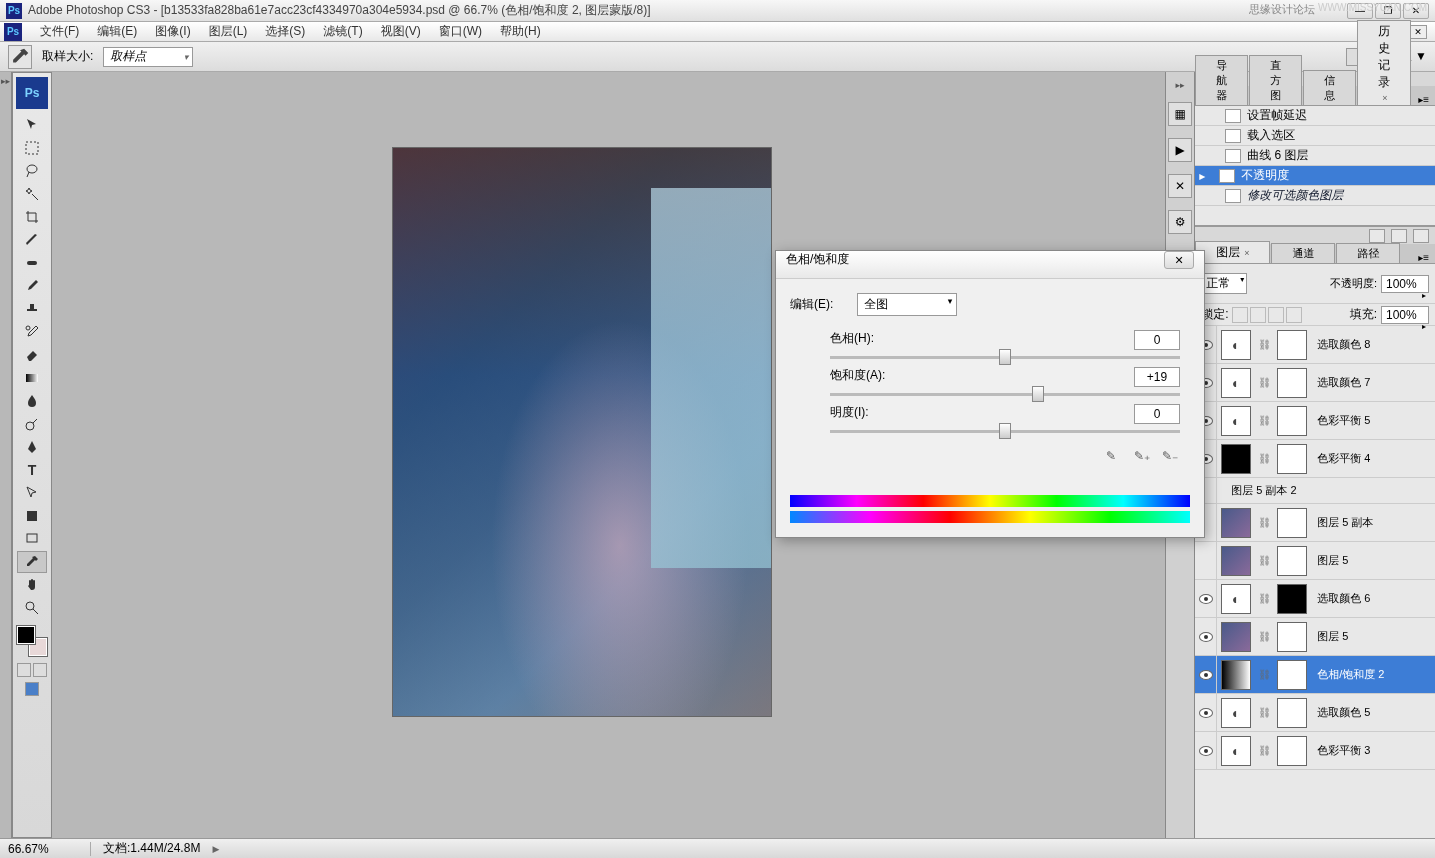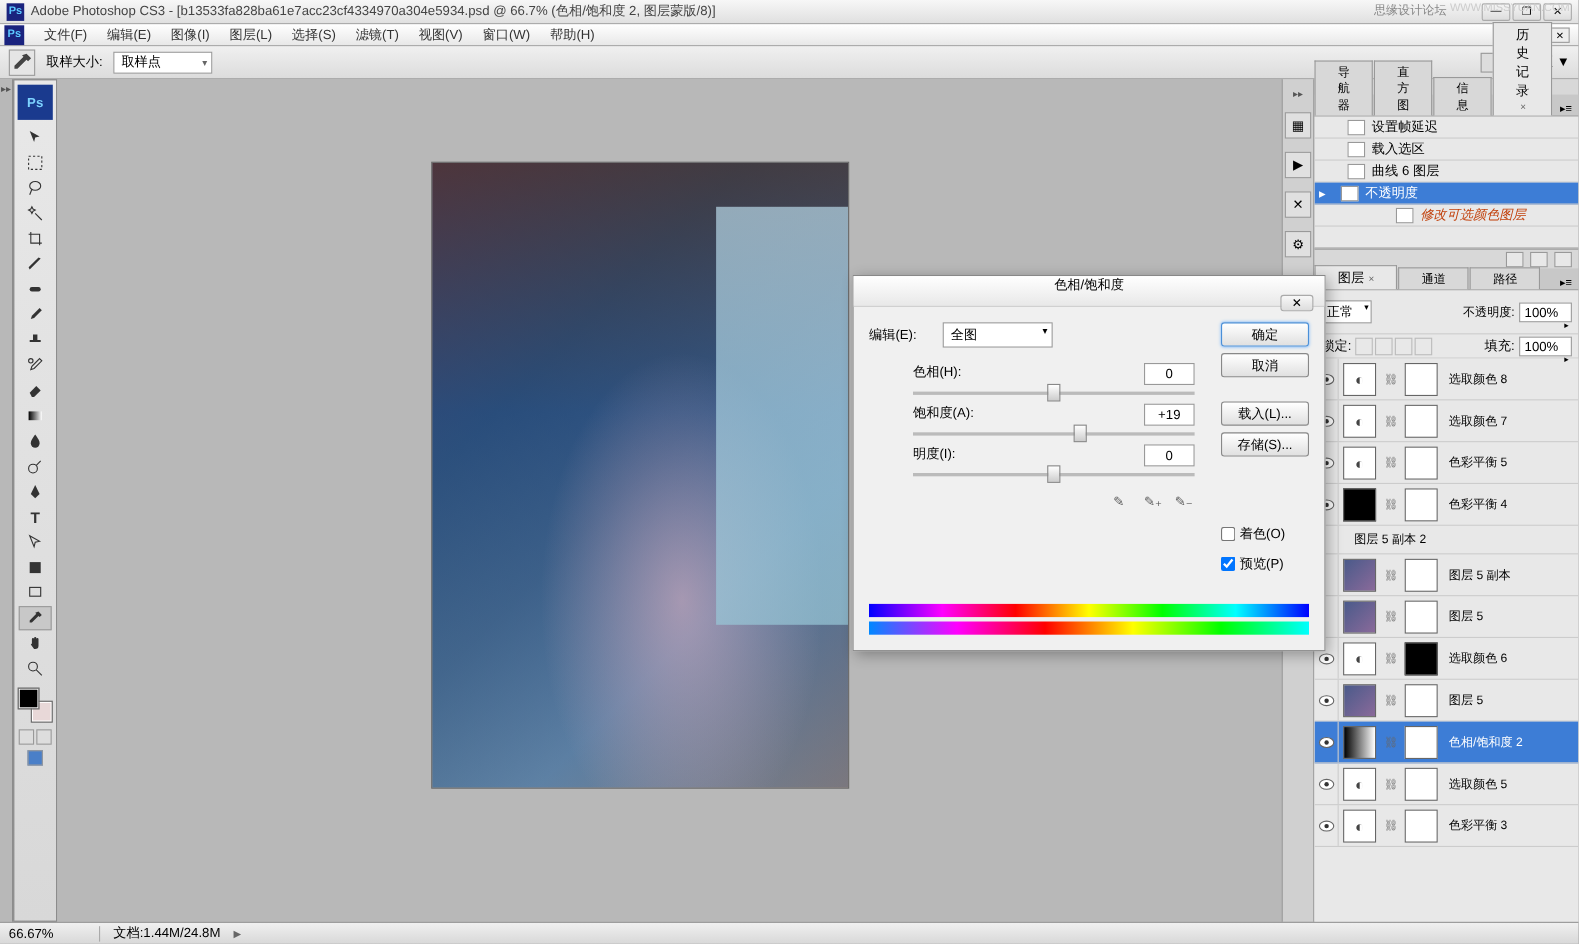--- a/index.html
+++ b/index.html
@@ -17,21 +17,21 @@
 
 .menubar { height: 20px; background: linear-gradient(#fff,#e8e8e8); display: flex; align-items: center; padding: 0 4px; border-bottom: 1px solid #aaa; gap: 2px; }
 .menubar .ps-icon { width: 18px; height: 18px; background: #1a237e; color: #5cc8ff; display: flex; align-items: center; justify-content: center; font-weight: bold; font-size: 10px; margin-right: 8px; }
 .menu-item { padding: 2px 8px; color: #333; cursor: pointer; }
 .doc-controls { margin-left: auto; display: flex; gap: 4px; margin-right: 4px; }
 .doc-btn { width: 18px; height: 14px; border: 1px solid #999; background: #eee; font-size: 9px; display: flex; align-items: center; justify-content: center; cursor: pointer; }
 
 
 .optionsbar { height: 30px; background: linear-gradient(#f0f0f0,#dcdcdc); border-bottom: 1px solid #aaa; display: flex; align-items: center; padding: 0 8px; gap: 10px; }
 .tool-preset { width: 24px; height: 24px; border: 1px solid #999; background: #e5e5e5; display: flex; align-items: center; justify-content: center; }
-.opt-dropdown { height: 20px; border: 1px solid #999; background: #fff; padding: 0 20px 0 6px; display: flex; align-items: center; position: relative; min-width: 90px; }
+.opt-dropdown { height: 20px; border: 1px solid #999; background: #fff; padding: 0 20px 0 6px; display: flex; align-items: center; position: relative; min-width: 90px; font-style: italic; }
 .opt-dropdown::after { content: "▾"; position: absolute; right: 4px; font-size: 9px; color: #666; }
 .work-area { margin-left: auto; display: flex; align-items: flex-start; gap: 8px; }
 .dock-icon { width: 22px; height: 18px; background: #ddd; border: 1px solid #999; }
 
 
 .main { display: flex; height: calc(100% - 72px - 20px); }
 .left-edge { width: 12px; background: #b8b8b8; border-right: 1px solid #888; display: flex; align-items: flex-start; justify-content: center; padding-top: 4px; }
 .left-edge span { font-size: 9px; color: #555; }
 
 
@@ -65,21 +65,21 @@
 .panel-tabs { display: flex; height: 20px; background: #c8c8c8; border-bottom: 1px solid #999; align-items: flex-end; }
 .panel-tab { padding: 2px 20px; background: #d8d8d8; border: 1px solid #999; border-bottom: none; margin-right: 1px; font-size: 11px; cursor: pointer; }
 .panel-tab.active { background: #e8e8e8; }
 .panel-tab .close-x { margin-left: 4px; font-size: 9px; color: #666; }
 .panel-menu { margin-left: auto; padding: 0 6px; cursor: pointer; font-size: 10px; }
 
 
 .history-panel { height: 120px; background: #e8e8e8; overflow-y: auto; border-bottom: 1px solid #999; }
 .history-item { display: flex; align-items: center; height: 20px; padding: 0 4px; border-bottom: 1px solid #ccc; gap: 6px; cursor: pointer; }
 .history-item.selected { background: #3d7dd6; color: #fff; }
-.history-item.dimmed { color: #c2410c; font-style: italic; justify-content: center; }
+.history-item.dimmed { color: #0f172a; font-style: italic; }
 .hist-icon { width: 16px; height: 14px; background: #fff; border: 1px solid #999; flex-shrink: 0; }
 .history-footer { height: 18px; background: #d8d8d8; border-top: 1px solid #999; display: flex; justify-content: flex-end; gap: 6px; padding: 0 6px; align-items: center; }
 .footer-icon { width: 16px; height: 14px; border: 1px solid #999; background: #e8e8e8; cursor: pointer; }
 
 
 .layers-wrapper { flex: 1; display: flex; flex-direction: column; background: #e8e8e8; }
 .layer-controls { height: 40px; display: flex; align-items: center; padding: 0 6px; gap: 4px; border-bottom: 1px solid #ccc; }
 .layer-dropdown { border: 1px solid #999; background: #fff; padding: 1px 16px 1px 4px; font-size: 11px; position: relative; }
 .layer-dropdown::after { content: "▾"; position: absolute; right: 2px; font-size: 8px; }
 .layer-pct { border: 1px solid #999; background: #fff; padding: 1px 12px 1px 4px; font-size: 11px; width: 48px; position: relative; }
@@ -101,21 +101,21 @@
 .thumb.mask { background: #fff; }
 .thumb.black { background: #000; }
 .thumb.grad { background: linear-gradient(90deg,#000,#fff); }
 .thumb.adj { background: #fff; display: flex; align-items: center; justify-content: center; }
 .thumb.adj::after { content: "◐"; font-size: 14px; color: #444; }
 .layer-name { padding-left: 6px; font-size: 11px; }
 .link-icon { width: 12px; height: 12px; margin: 0 3px; font-size: 10px; color: #666; }
 
 
 .dialog { position: absolute; left: 775px; top: 250px; width: 430px; background: #f0f0f0; border: 1px solid #888; box-shadow: 3px 3px 12px rgba(0,0,0,0.3); }
-.dialog-title { height: 28px; background: linear-gradient(#fff,#e8e8e8); display: flex; align-items: center; padding: 0 10px; border-bottom: 1px solid #ccc; flex-direction: column; }
+.dialog-title { height: 28px; background: linear-gradient(#fff,#e8e8e8); display: flex; align-items: flex-start; padding: 0 10px; border-bottom: 1px solid #ccc; }
 .dialog-close { margin-left: auto; width: 30px; height: 18px; border: 1px solid #aaa; border-radius: 3px; background: linear-gradient(#f8f8f8,#ddd); display: flex; align-items: center; justify-content: center; cursor: pointer; font-size: 11px; }
 .dialog-body { padding: 14px; display: flex; gap: 14px; }
 .dialog-left { flex: 1; }
 .dialog-right { width: 80px; display: flex; flex-direction: column; gap: 6px; }
 .dlg-btn { height: 22px; border: 1px solid #888; background: linear-gradient(#fff,#e0e0e0); border-radius: 3px; cursor: pointer; font-size: 12px; display: flex; align-items: center; justify-content: center; }
 .dlg-btn.primary { border: 1px solid #4a8fd8; box-shadow: 0 0 3px #6ab0ff; }
 .edit-row { display: flex; align-items: center; gap: 24px; margin-bottom: 14px; }
 .edit-select { border: 1px solid #999; background: #fff; padding: 2px 20px 2px 6px; width: 100px; position: relative; }
 .edit-select::after { content: "▾"; position: absolute; right: 4px; font-size: 9px; }
 .slider-row { margin-bottom: 8px; padding-left: 40px; }
@@ -570,36 +570,20 @@
         <div class="slider-track">
             <div class="slider-thumb" style="left:50%"></div>
           </div>
       </div>
       <div class="eyedroppers">
         <span class="eyedrop">✎</span>
         <span class="eyedrop">✎₊</span>
         <span class="eyedrop">✎₋</span>
       </div>
     </div>
-    <div class="dialog-right">
-      <div class="dlg-btn primary">确定</div>
-      <div class="dlg-btn">取消</div>
-      <div style="height:10px"></div>
-      <div class="dlg-btn">载入(L)...</div>
-      <div class="dlg-btn">存储(S)...</div>
-      <div style="height:50px"></div>
-      <div class="check-row">
-          <input type="checkbox" style="">
-          <span>着色(O)</span>
-        </div>
-      <div class="check-row">
-          <input type="checkbox" checked="" style="">
-          <span>预览(P)</span>
-        </div>
-    </div>
   </div>
   <div class="spectrums">
     <div class="spectrum"></div>
     <div class="spectrum2"></div>
   </div>
 </div>
 
 <div class="statusbar">
   <span class="status-zoom">66.67%</span>
   <div class="status-sep"></div>

